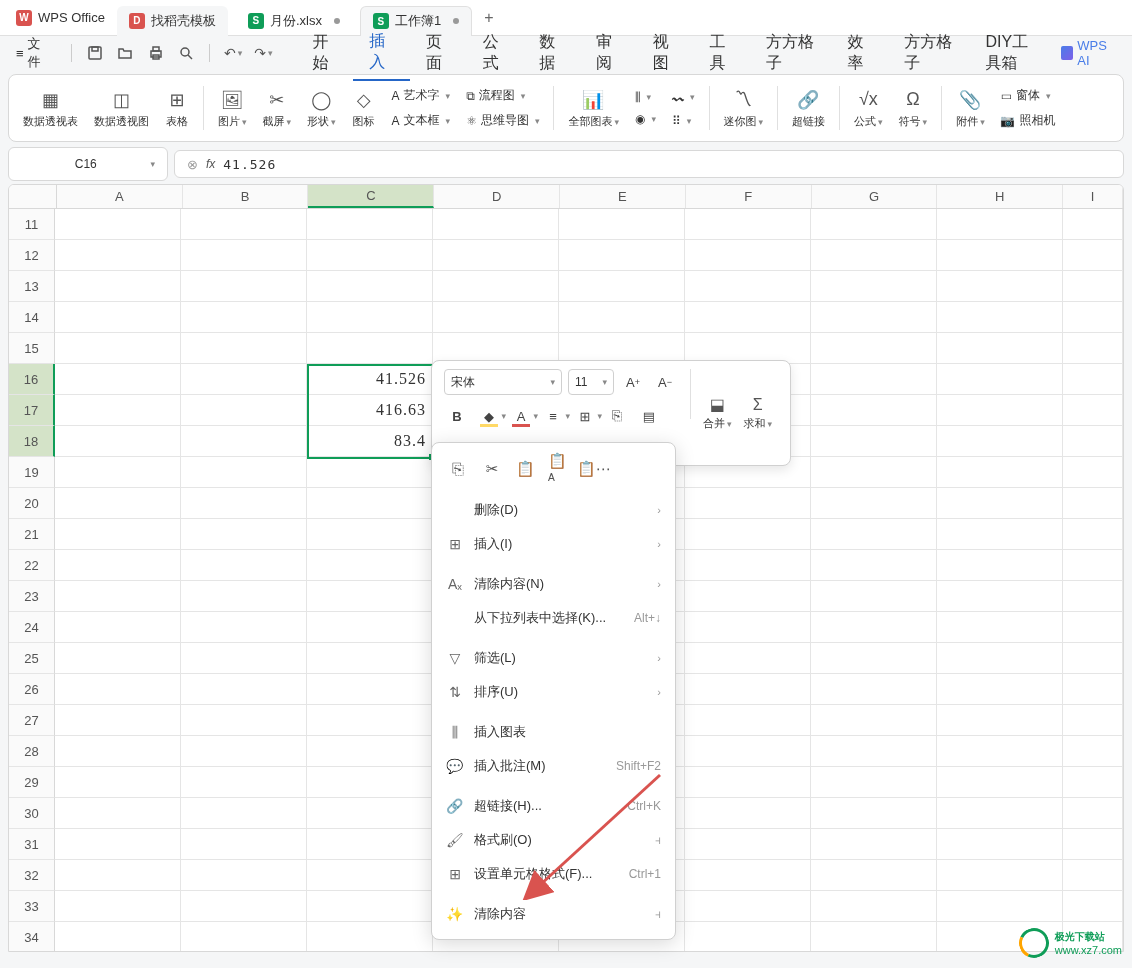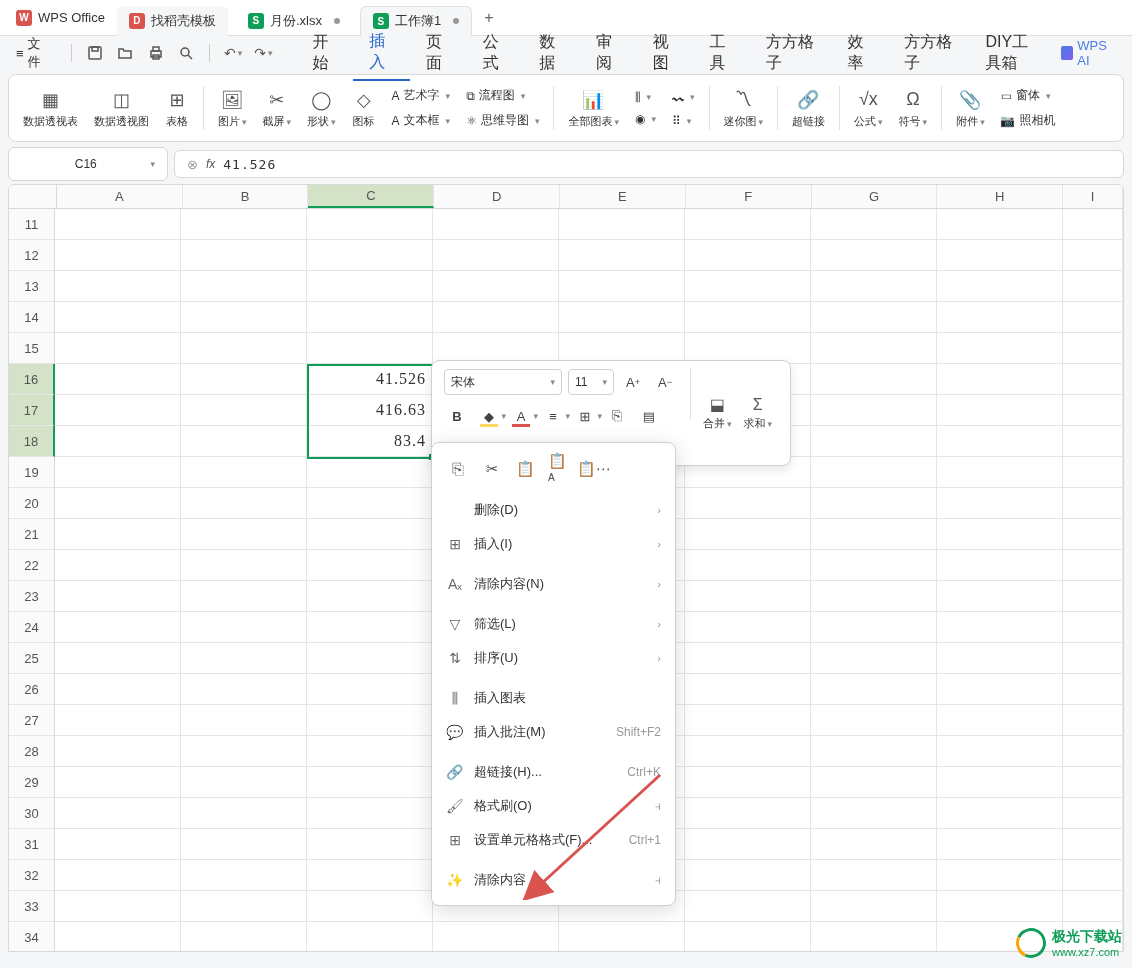--- a/index.html
+++ b/index.html
@@ -94,21 +94,21 @@
     .cm-item .shortcut { color: #999; font-size: 12px; }
     .cm-item .chevron { color: #999; font-size: 11px; }
     
     
     .annotation-arrow { position: absolute; left: 500px; top: 760px; width: 180px; height: 140px; z-index: 200; pointer-events: none; }
     
     
     .watermark { position: absolute; right: 10px; bottom: 10px; display: flex; align-items: center; gap: 6px; z-index: 300; }
     .watermark .logo { width: 30px; height: 30px; border: 3px solid #0f9d58; border-radius: 50%; border-left-color: #ffa500; display: inline-block; transform: rotate(-20deg); }
     .watermark .text { display: flex; flex-direction: column; }
-    .watermark .t1 { font-size: 14px; color: #0f9d58; font-weight: bold; }
+    .watermark .t1 { font-size: 10px; color: #0f9d58; font-weight: bold; }
     .watermark .t2 { font-size: 11px; color: #0f9d58; }
     
     svg.icon-svg { width: 16px; height: 16px; stroke: #555; fill: none; stroke-width: 1.5; }
   </style>
 </head>
 <body>
 
 <div class="title-bar">
   <div class="app-title">
     <span class="wps-logo">W</span>
@@ -667,20 +667,25 @@
       <span class="icon">⊞</span>
       <span class="label">插入(I)</span>
       <span class="chevron">›</span>
     </div>
   <div class="cm-empty"></div>
   <div class="cm-item">
       <span class="icon">Aₓ</span>
       <span class="label">清除内容(N)</span>
       <span class="chevron">›</span>
     </div>
+  <div class="cm-item">
+      <span class="icon"></span>
+      <span class="label">从下拉列表中选择(K)...</span>
+      <span class="shortcut">Alt+↓</span>
+    </div>
   <div class="cm-empty"></div>
   <div class="cm-item">
       <span class="icon">▽</span>
       <span class="label">筛选(L)</span>
       <span class="chevron">›</span>
     </div>
   <div class="cm-item">
       <span class="icon">⇅</span>
       <span class="label">排序(U)</span>
       <span class="chevron">›</span>

